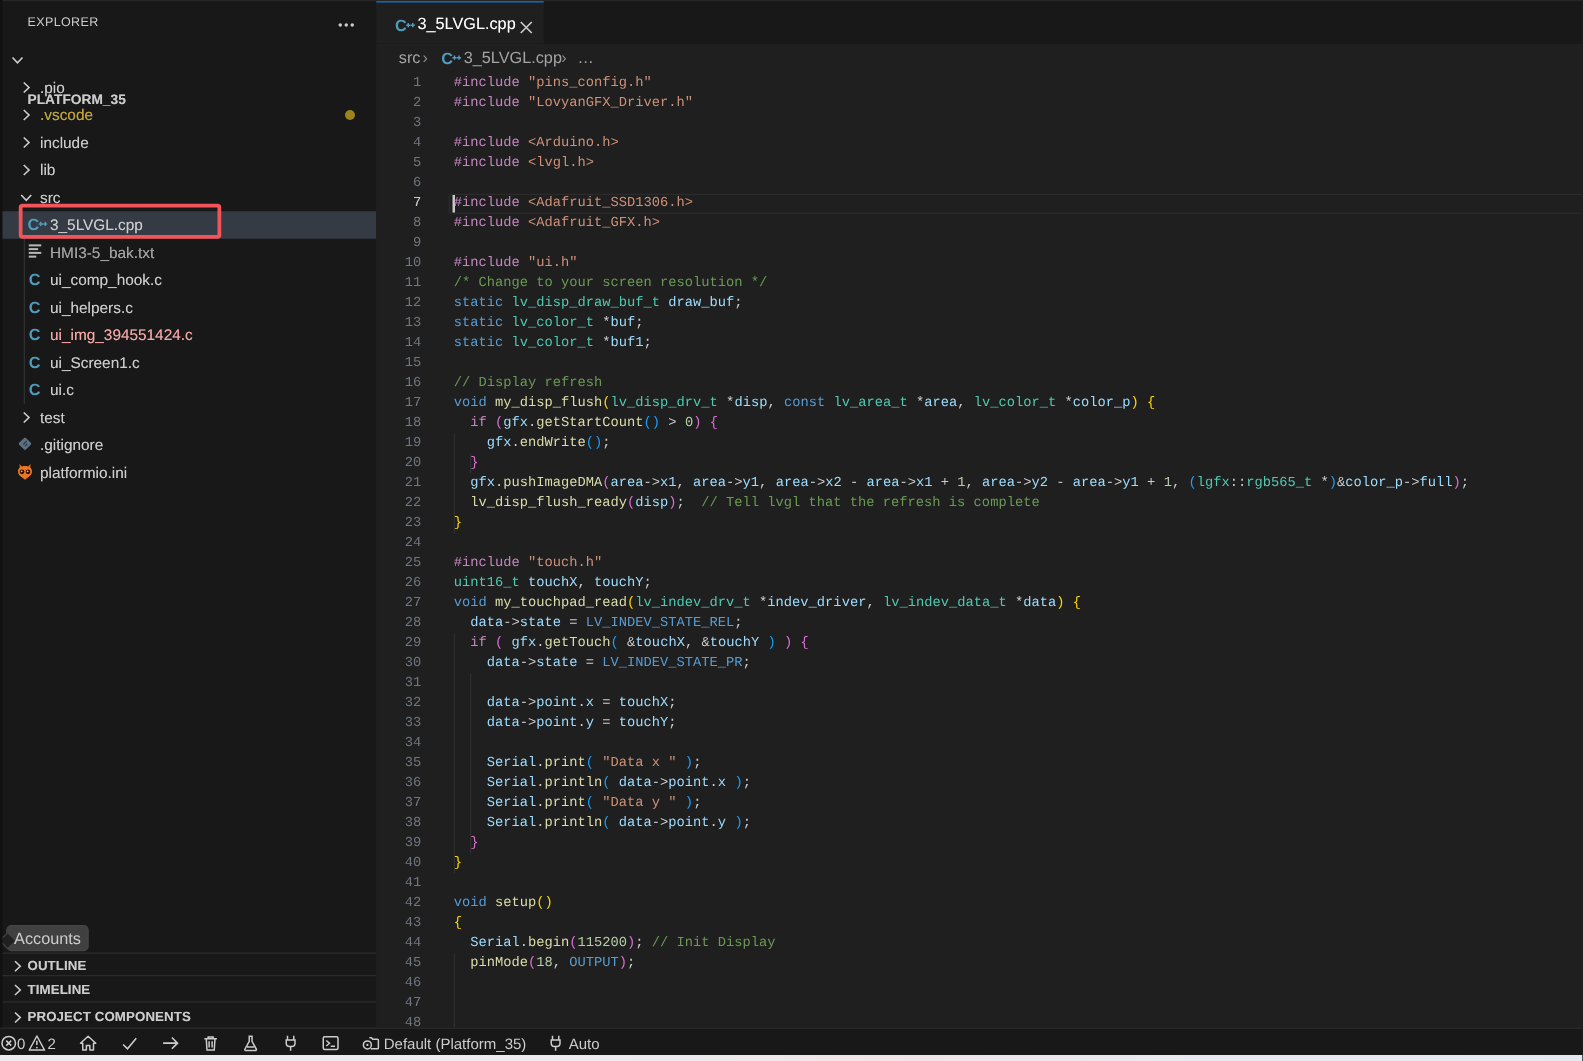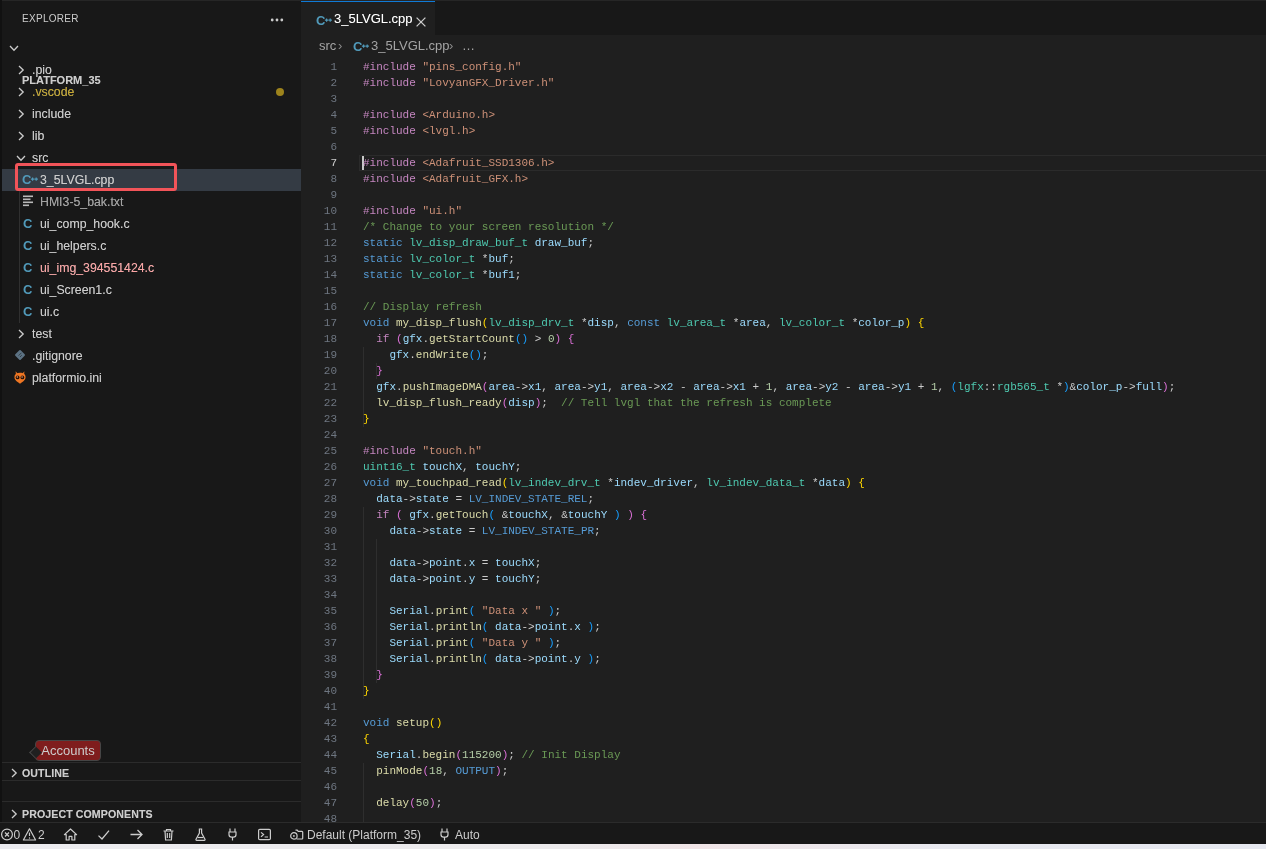--- a/index.html
+++ b/index.html
@@ -9,23 +9,23 @@
 .ticon { position:absolute; top:3px; width:16px; height:16px; }
 .ticon svg { display:block; }
 .tlbl { position:absolute; top:3.5px; font-size:12.3px; line-height:15px; white-space:pre; text-shadow:0 0 0.5px rgba(230,230,230,0.45); }
 .hb { font-weight:bold; font-size:11px; top:4.5px;margin-top:31px; }
 #exph { position:absolute; left:22px; top:13px; font-size:10px; color:#cccccc; letter-spacing:0.3px; }
 #expdots { position:absolute; left:270px; top:13px; }
 .sep { position:absolute; left:0; width:301px; height:1px; background:#2b2b2b; }
 .bsec { position:absolute; left:0; width:301px; height:20px; }
 .bsec .ticon { left:6px; top:2px; }
 .bsec .tlbl { left:22px; top:3px; font-weight:bold; font-size:10.6px; color:#cccccc; letter-spacing:0.1px; }
-#tooltip { position:absolute; left:5px; top:740px; width:66px; height:21px; background:#7f1d1d;
+#tooltip { position:absolute; left:5px; top:740px; width:66px; height:21px; background:#404040;
   border:1px solid #454545; border-radius:4px; color:#cccccc; font-size:13px;
-  line-height:19px; text-align:center; z-index:5;margin-left:30px; }
+  line-height:19px; text-align:center; z-index:5; }
 #tooltip:before { content:""; position:absolute; left:-5px; top:7px; width:8px; height:8px;
   background:#202020; border-left:1px solid #454545; border-bottom:1px solid #454545;
   transform:rotate(45deg); }
 #redbox { position:absolute; left:15px; top:163px; width:162px; height:28px;
   border:3px solid #f25459; border-radius:3px; z-index:4; }
 #srcguide { position:absolute; left:19px; top:191px; width:1px; height:132px; background:#303030; }
 #tabbar { position:absolute; left:301px; top:0; width:965px; height:35px; background:#181818; }
 #tab { position:absolute; left:0; top:0; width:134px; height:35px; background:#1f1f1f;
   border-top:2px solid #0f7ad6; }
 #tab .ti { position:absolute; left:15px; top:11px; }
@@ -212,20 +212,28 @@
   <div class="sep" style="top:762px"></div>
   <div class="bsec" style="top:763px">
         <span class="ticon">
           <svg width="16" height="16" viewBox="0 0 16 16">
             <path d="M6 4 L10.2 8 L6 12" fill="none" stroke="#cccccc" stroke-width="1.3"></path>
           </svg>
         </span>
         <span class="tlbl">OUTLINE</span>
       </div>
   <div class="sep" style="top:780px"></div>
+  <div class="bsec" style="top:782px">
+        <span class="ticon">
+          <svg width="16" height="16" viewBox="0 0 16 16">
+            <path d="M6 4 L10.2 8 L6 12" fill="none" stroke="#cccccc" stroke-width="1.3"></path>
+          </svg>
+        </span>
+        <span class="tlbl">TIMELINE</span>
+      </div>
   <div class="sep" style="top:801px"></div>
   <div class="bsec" style="top:804px">
         <span class="ticon">
           <svg width="16" height="16" viewBox="0 0 16 16">
             <path d="M6 4 L10.2 8 L6 12" fill="none" stroke="#cccccc" stroke-width="1.3"></path>
           </svg>
         </span>
         <span class="tlbl">PROJECT COMPONENTS</span>
       </div>
   <div id="tooltip">Accounts</div>
@@ -353,21 +361,20 @@
       <div class="cl">    <i class="v">Serial</i><i class="p">.</i><i class="f">print</i><i class="g3">(</i> <i class="s">"Data y "</i> <i class="g3">)</i><i class="p">;</i></div>
       <div class="cl">    <i class="v">Serial</i><i class="p">.</i><i class="f">println</i><i class="g3">(</i> <i class="v">data</i><i class="p">-&gt;</i><i class="v">point</i><i class="p">.</i><i class="v">y</i> <i class="g3">)</i><i class="p">;</i></div>
       <div class="cl">  <i class="g2">}</i></div>
       <div class="cl"><i class="g1">}</i></div>
       <div class="cl"></div>
       <div class="cl"><i class="k">void</i> <i class="f">setup</i><i class="g1">()</i></div>
       <div class="cl"><i class="g1">{</i></div>
       <div class="cl">  <i class="v">Serial</i><i class="p">.</i><i class="f">begin</i><i class="g2">(</i><i class="n">115200</i><i class="g2">)</i><i class="p">;</i> <i class="m">// Init Display</i></div>
       <div class="cl">  <i class="f">pinMode</i><i class="g2">(</i><i class="n">18</i><i class="p">,</i> <i class="k">OUTPUT</i><i class="g2">)</i><i class="p">;</i></div>
       <div class="cl"></div>
-      <div class="cl">  <i class="f">delay</i><i class="g2">(</i><i class="n">50</i><i class="g2">)</i><i class="p">;</i></div>
     </div>
 <div id="statusbar">
       <span style="position:absolute;left:0px;top:4px"><svg width="15" height="15" viewBox="0 0 15 15">
           <circle cx="7" cy="7.5" r="5.4" fill="none" stroke="#cccccc" stroke-width="1.2"></circle>
           <path d="M5 5.5 L9 9.5 M9 5.5 L5 9.5" stroke="#cccccc" stroke-width="1.2"></path>
         </svg></span>
       <span style="position:absolute;left:13.5px;top:4px;font-size:12px;color:#cccccc;line-height:16px">0</span>
       <span style="position:absolute;left:22px;top:4px"><svg width="15" height="15" viewBox="0 0 15 15">
           <path d="M7.5 1.8 L13.6 13 H1.4 Z" fill="none" stroke="#cccccc" stroke-width="1.2" stroke-linejoin="round"></path>
           <path d="M7.5 5.6 v3.4" stroke="#cccccc" stroke-width="1.2"></path>

